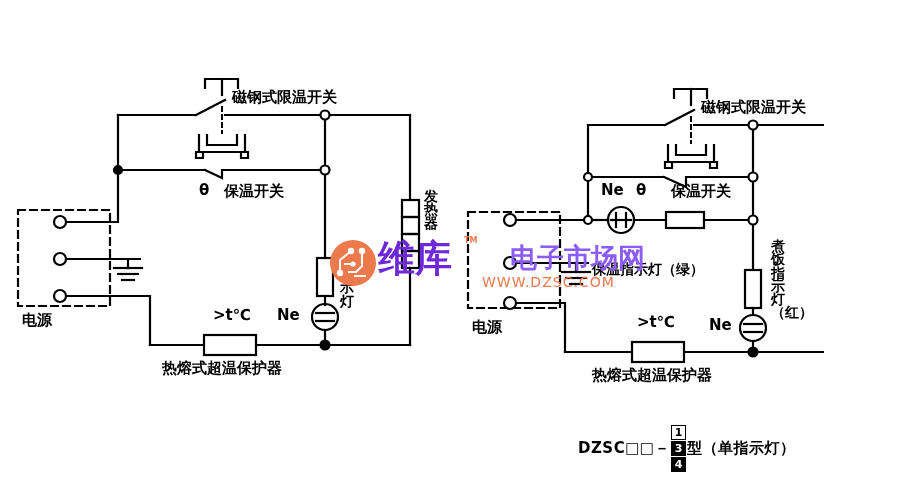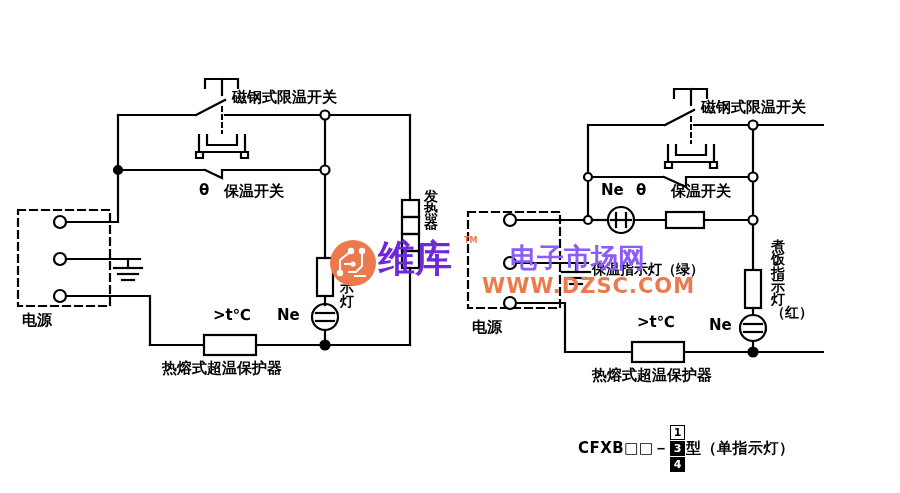--- a/index.html
+++ b/index.html
@@ -73,22 +73,22 @@
     left: 134px;
     top: 0px;
     font-size: 8px;
     color: #ec7a4d;
     font-weight: bold;
   }
   .wm-url {
     position: absolute;
     left: 152px;
     top: 38px;
-    font-size: 21px;
-    font-weight: bold;
+    font-size: 14px;
+    font-weight: normal;
     color: #ec7a4d;
     letter-spacing: 1px;
     white-space: nowrap;
   }
   .wm-slogan {
     position: absolute;
     left: 2px;
     top: 58px;
     font-size: 19px;
     color: #ec7a4d;
@@ -309,21 +309,21 @@
 
   <div class="lbl cjk t15" style="left:592px; top:368px;">热熔式超温保护器</div>
 
   <div class="lbl t15" style="left:709px; top:318px;">Ne</div>
 
   <div class="lbl-v cjk t14" style="left:771px; top:240px;font-family:Liberation Serif, serif;">煮饭指示灯（红）</div>
 
   <div class="lbl-v cjk t14" style="left:852px; top:188px;">发热器</div>
 
   <div style="position:absolute; left:578px; top:424px;">
-    <span class="cjk caption" style="vertical-align:middle;">CFXB□□－</span><span class="stackbox" style="position:relative; display:inline-block; top:0px; vertical-align:middle; width:17px;"><span class="stacknum">1</span><span class="stacknum filled">3</span><span class="stacknum filled">4</span></span><span class="cjk caption" style="vertical-align:middle;">型（单指示灯）</span>
+    <span class="cjk caption" style="vertical-align:middle;">DZSC□□－</span><span class="stackbox" style="position:relative; display:inline-block; top:0px; vertical-align:middle; width:17px;"><span class="stacknum">1</span><span class="stacknum filled">3</span><span class="stacknum filled">4</span></span><span class="cjk caption" style="vertical-align:middle;">型（单指示灯）</span>
   </div>
 
   <div id="watermark">
     <div class="wm-logo">
       <svg viewBox="0 0 46 46" width="46" height="46">
         <g stroke="#ffffff" stroke-width="2" fill="none">
           <path d="M10,30 L10,20 L20,12"></path>
           <path d="M18,32 L26,32 L32,26 L32,12"></path>
           <path d="M24,36 L36,36"></path>
           <path d="M14,24 L22,24"></path>

